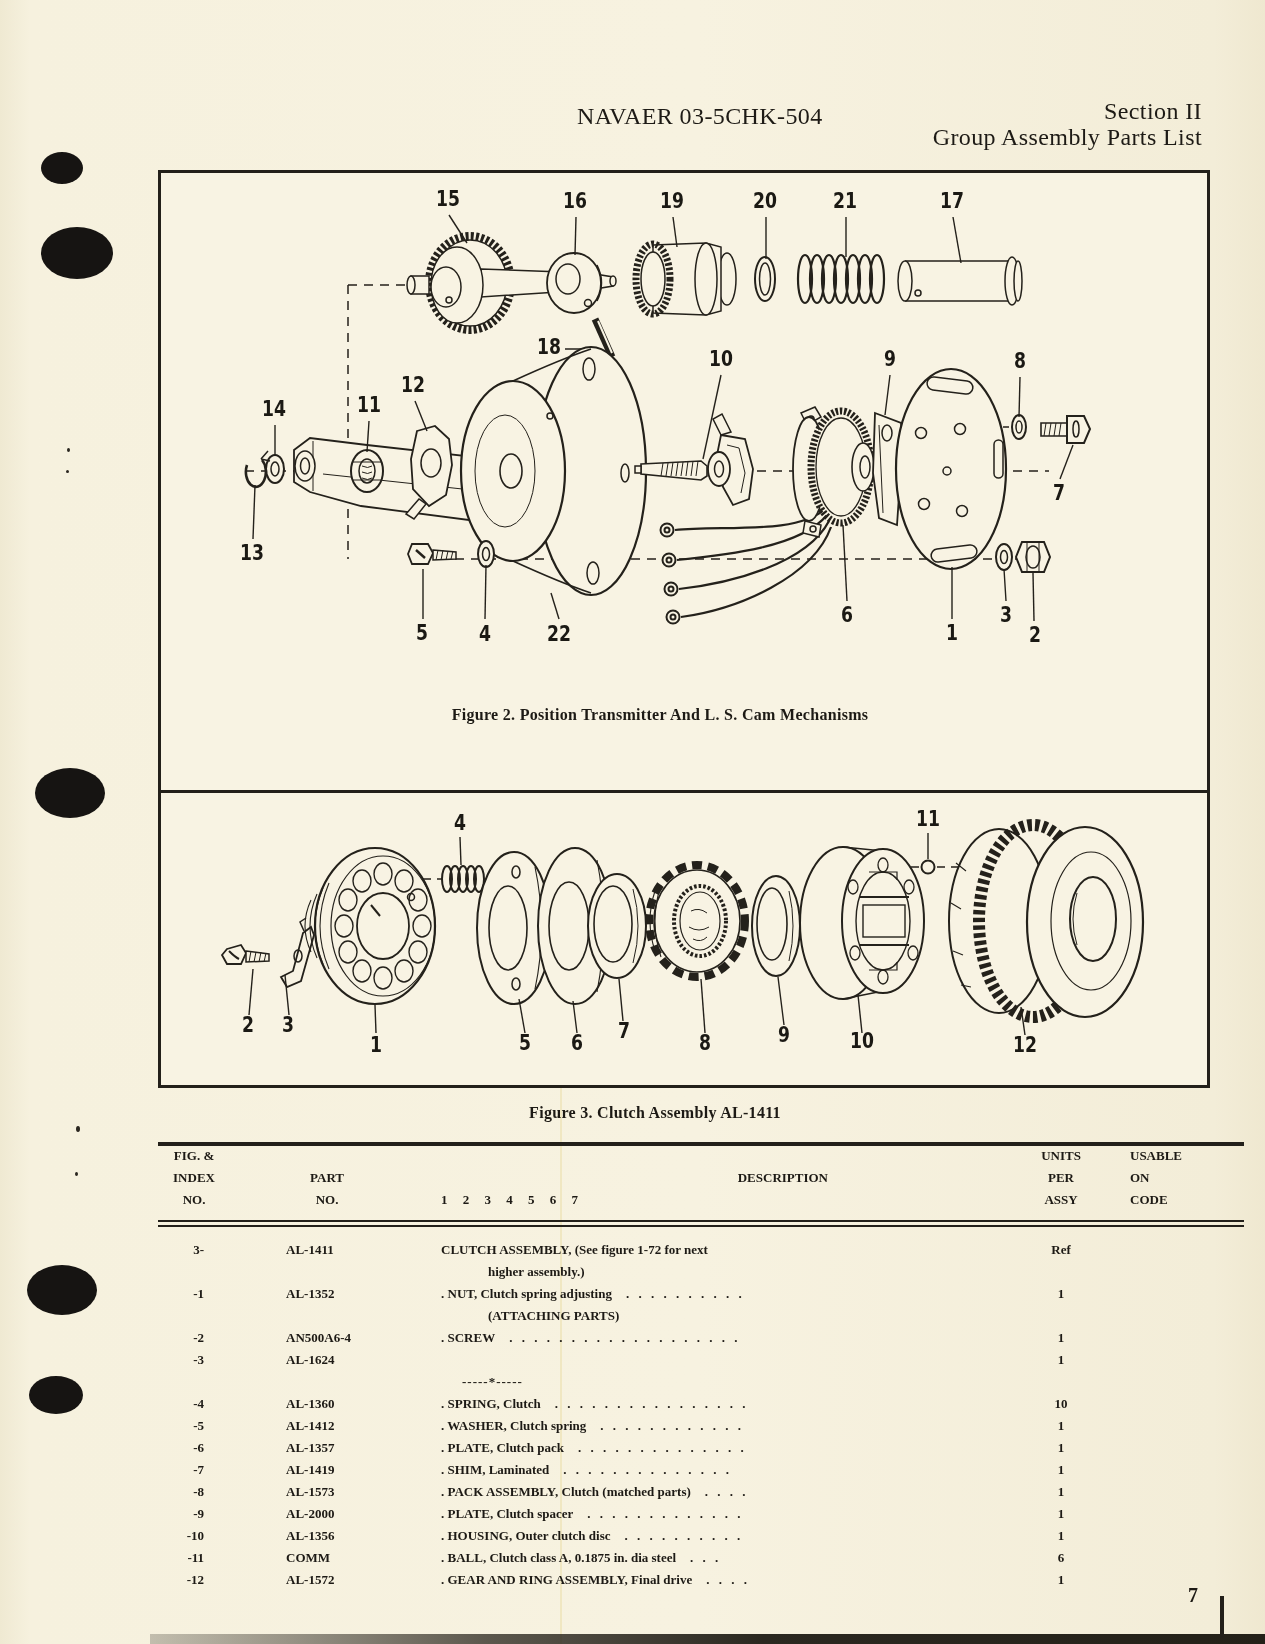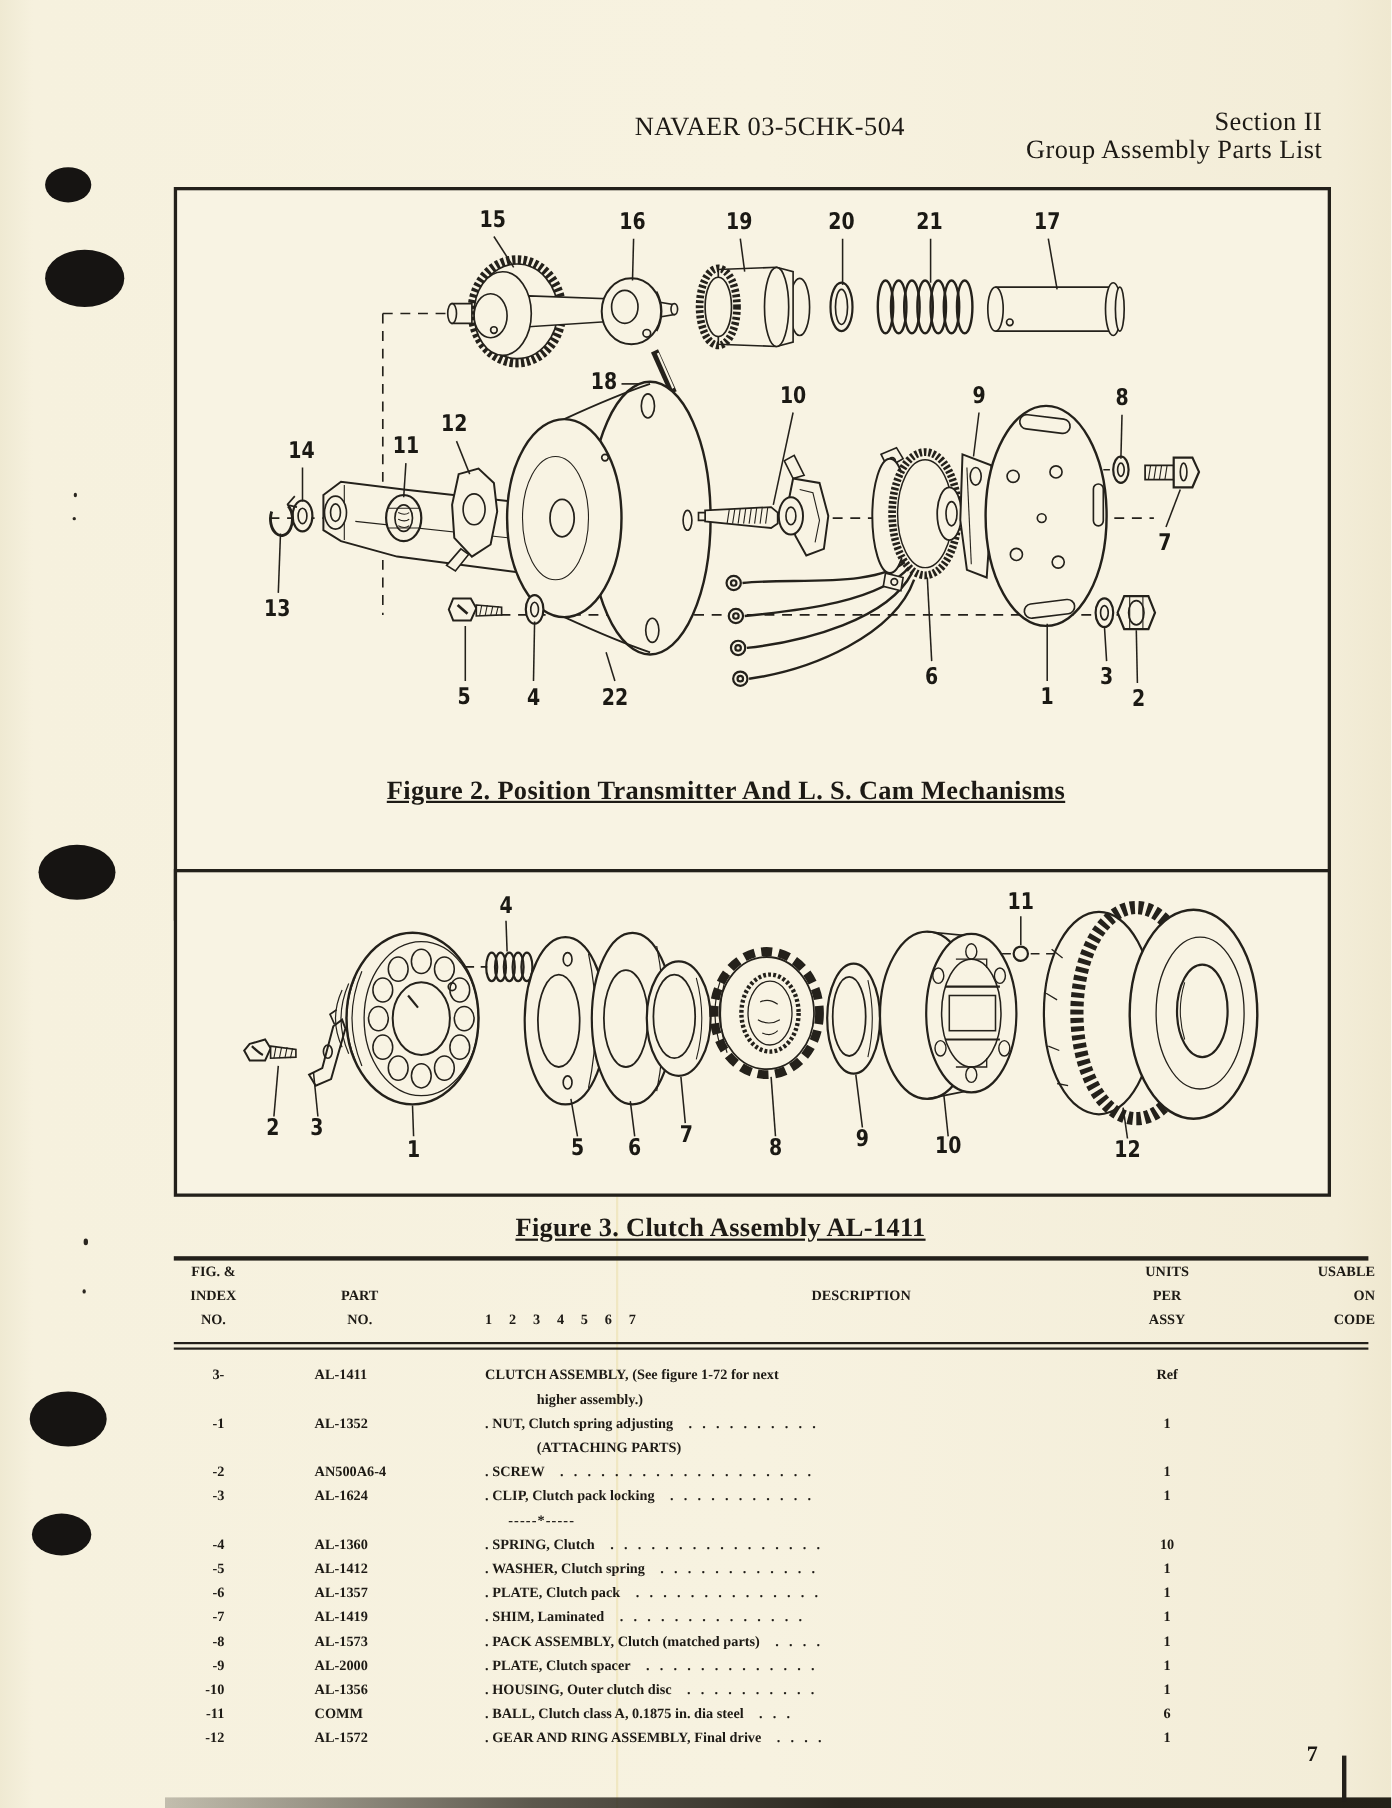--- a/index.html
+++ b/index.html
@@ -7,21 +7,21 @@
     position:relative;
     width:1265px;height:1644px;
     background:
       linear-gradient(90deg, #efe9d2 0px, #f6f1de 30px, #f7f2e0 55%, #f3edd8 96%, #efe8d0 100%);
     font-family:"Liberation Serif", serif;
     color:#1d1a15;
     overflow:hidden;
   }
   .abs{position:absolute;}
   .hdr{font-weight:400;font-size:24px;letter-spacing:.4px;white-space:nowrap;}
-  .caption{font-weight:700;font-size:24px;letter-spacing:.3px;white-space:nowrap;text-decoration:underline;}
+  .caption{font-weight:700;font-size:16px;letter-spacing:.3px;white-space:nowrap;}
   .figbox{
     position:absolute;left:158px;width:1052px;
     border:3px solid #23201a;
     background:#f8f3e3;
     box-sizing:border-box;
   }
   .callout{
     position:absolute;
     font-family:"DejaVu Sans", sans-serif;
     font-weight:700;font-size:21px;color:#1b1914;
@@ -34,21 +34,21 @@
   .tbl{position:absolute;left:158px;top:1142px;width:1086px;font-weight:700;font-size:13px;}
   .rule-top{height:3.5px;background:#23201a;}
   .rule-dbl{height:3px;border-top:2px solid #23201a;border-bottom:2px solid #23201a;margin-top:2px;}
   .thead{position:relative;height:72px;}
   .thead span{position:absolute;white-space:nowrap;}
   .h-c1{left:0;width:72px;text-align:center;}
   .h-c2{left:128px;width:82px;text-align:center;}
   .h-desc{left:450px;width:220px;text-align:right;}
   .h-digits{left:283px;}
   .h-c4{left:853px;width:100px;text-align:center;}
-  .h-c5{left:972px;width:120px;text-align:right;font-family:Liberation Serif, serif;}
+  .h-c5{left:972px;width:120px;text-align:left;font-family:Liberation Serif, serif;}
   .hl1{top:2px;} .hl2{top:24px;} .hl3{top:46px;}
   .tbody{position:relative;margin-top:12px;}
   .trow{position:relative;line-height:22px;min-height:22px;white-space:nowrap;}
   .trow .c1{position:absolute;left:0;width:46px;text-align:right;}
   .trow .c2{position:absolute;left:128px;}
   .trow .c3{position:absolute;left:283px;width:560px;}
   .trow .c4{position:absolute;left:853px;width:100px;text-align:center;}
   .trow .c5{position:absolute;left:972px;width:120px;text-align:center;}
   .trow .l2{position:absolute;left:330px;top:22px;}
   .trow .l2star{left:304px;letter-spacing:1px;}
@@ -523,21 +523,20 @@
       <div class="trow">
         <span class="c1">-2</span>
         <span class="c2">AN500A6-4</span>
         <span class="c3"><span>.  SCREW</span><span class="leader">. . . . . . . . . . . . . . . . . . .</span></span>
         <span class="c4">1</span>
         <span class="c5"></span>
       </div>
       <div class="trow two">
         <span class="c1">-3</span>
         <span class="c2">AL-1624</span>
-        <span class="c3"><span>.  CLIP, Clutch pack locking</span><span class="leader">. . . . . . . . . . .</span></span>
         <span class="c4">1</span>
         <span class="c5"></span>
         <span class="l2 l2star">-----*-----</span>
       </div>
       <div class="trow">
         <span class="c1">-4</span>
         <span class="c2">AL-1360</span>
         <span class="c3"><span>.  SPRING, Clutch</span><span class="leader">. . . . . . . . . . . . . . . .</span></span>
         <span class="c4">10</span>
         <span class="c5"></span>

